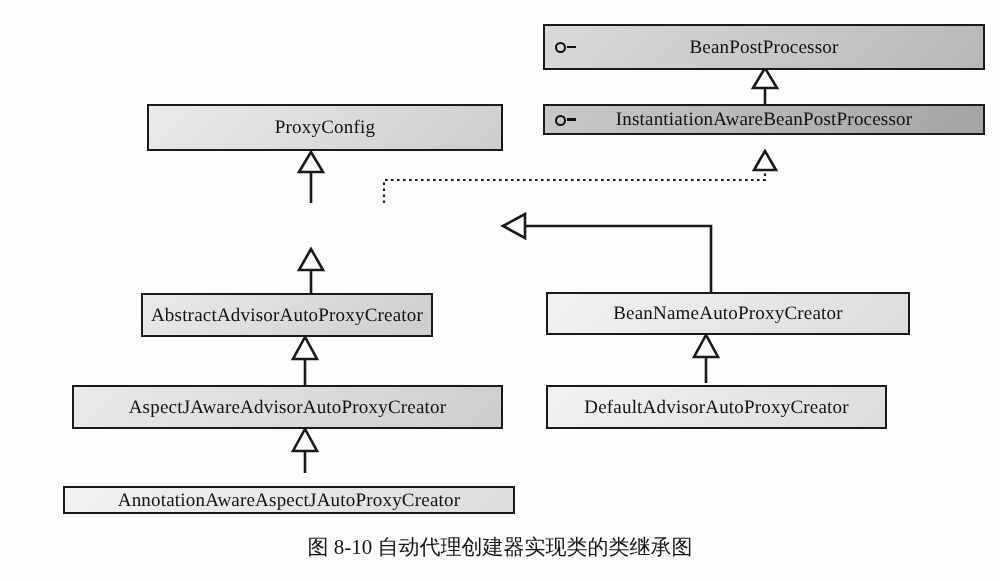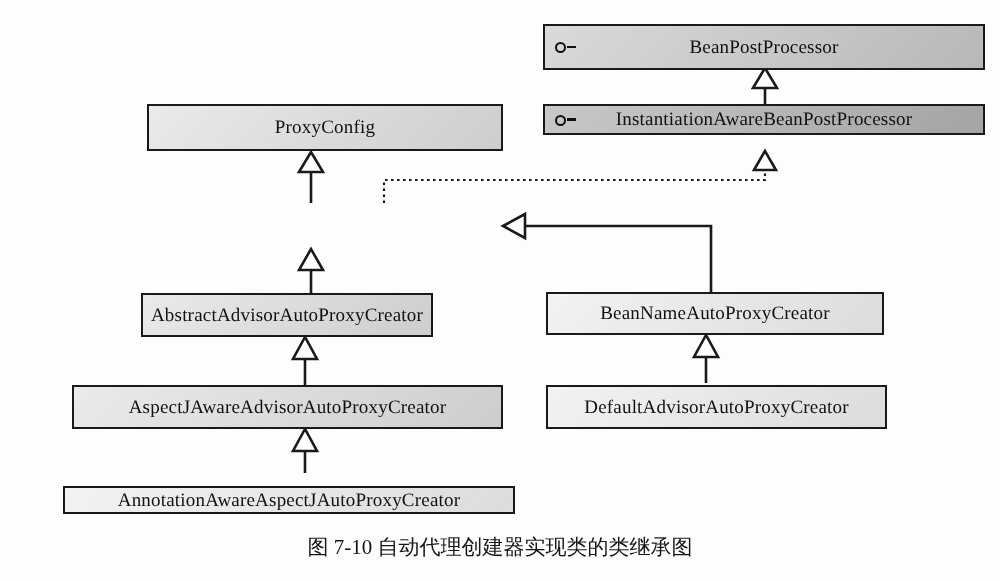--- a/index.html
+++ b/index.html
@@ -165,23 +165,23 @@
   </div>
 
   <div class="node fill-class" style="left:72px; top:385px; width:431px; height:44px; font-size:19px;">
     <span class="node-label">AspectJAwareAdvisorAutoProxyCreator</span>
   </div>
 
   <div class="node fill-class-light" style="left:51px; top:486px; width:452px; height:28px; font-size:19px;margin-left:12px;">
     <span class="node-label">AnnotationAwareAspectJAutoProxyCreator</span>
   </div>
 
-  <div class="node fill-class-light" style="left:546px; top:292px; width:338px; height:43px; font-size:19px;">
+  <div class="node fill-class-light" style="left:546px; top:292px; width:364px; height:43px; font-size:19px;">
     <span class="node-label">BeanNameAutoProxyCreator</span>
   </div>
 
   <div class="node fill-class-light" style="left:546px; top:385px; width:341px; height:44px; font-size:19px;">
     <span class="node-label">DefaultAdvisorAutoProxyCreator</span>
   </div>
 
-  <div id="caption" style="top:533px; font-size:21px;">图 7-10  自动代理创建器实现类的类继承图</div>
+  <div id="caption" style="top:533px; font-size:21px;">图 8-10  自动代理创建器实现类的类继承图</div>
 
 </div>
 
 </body></html>

